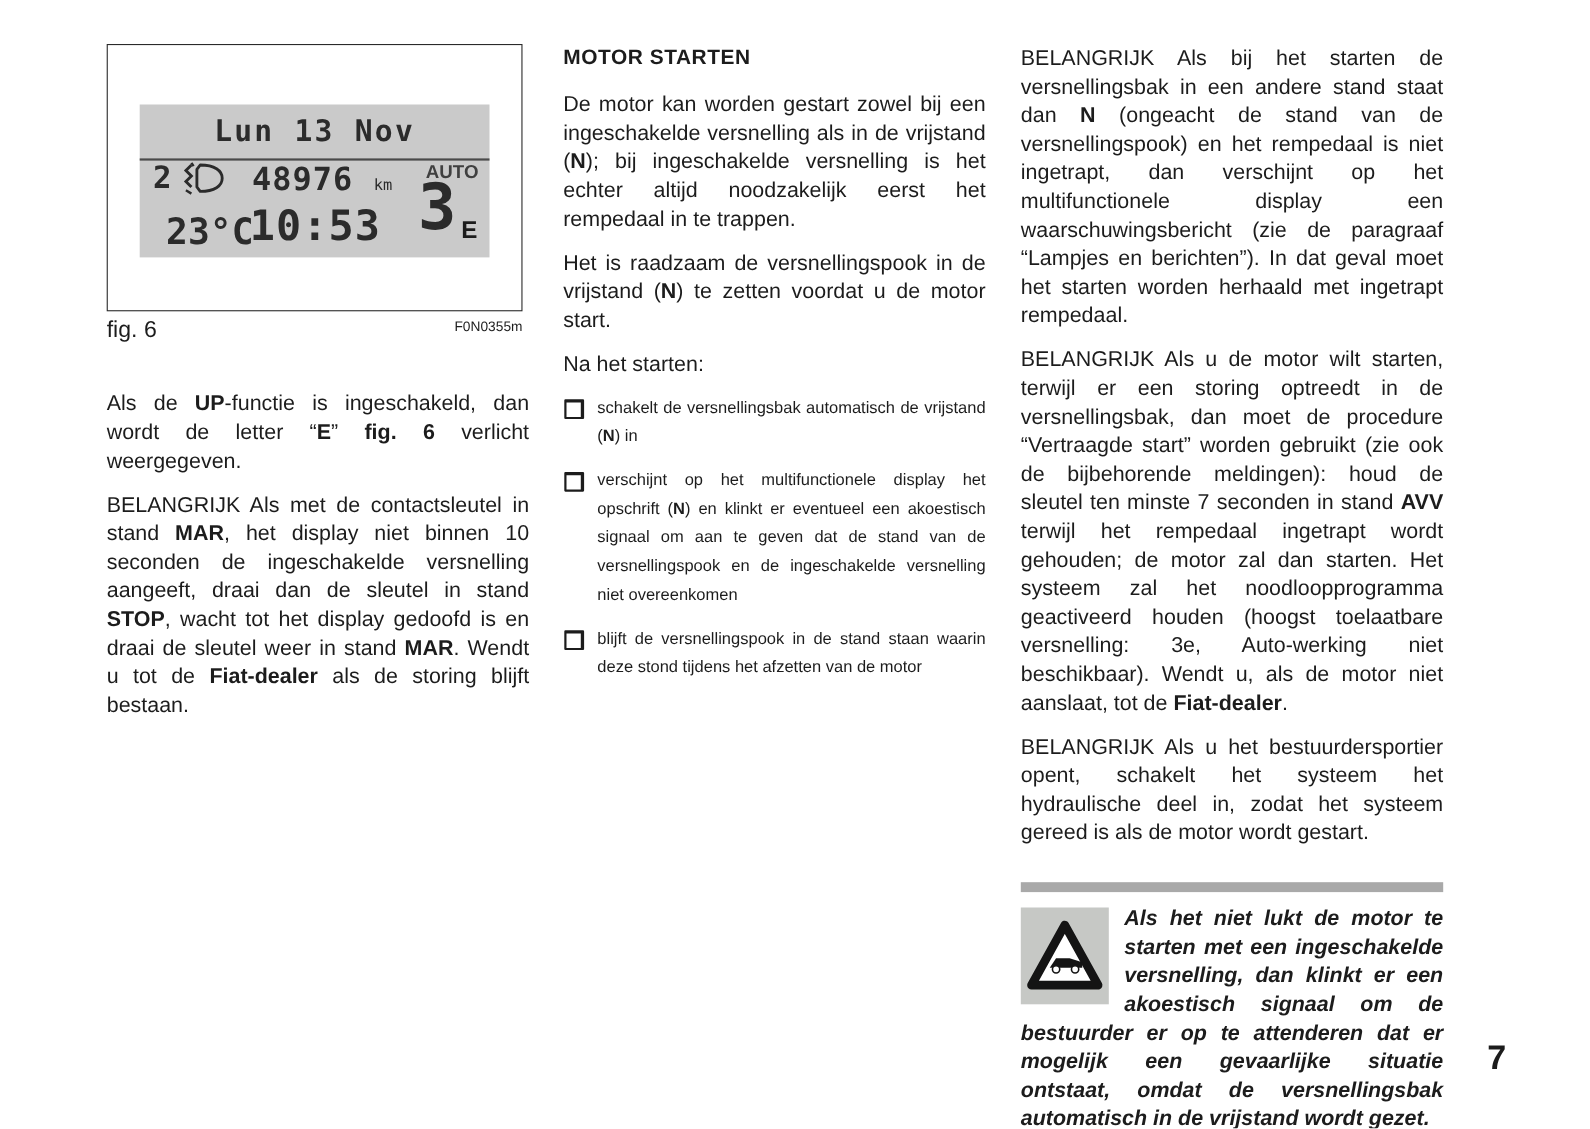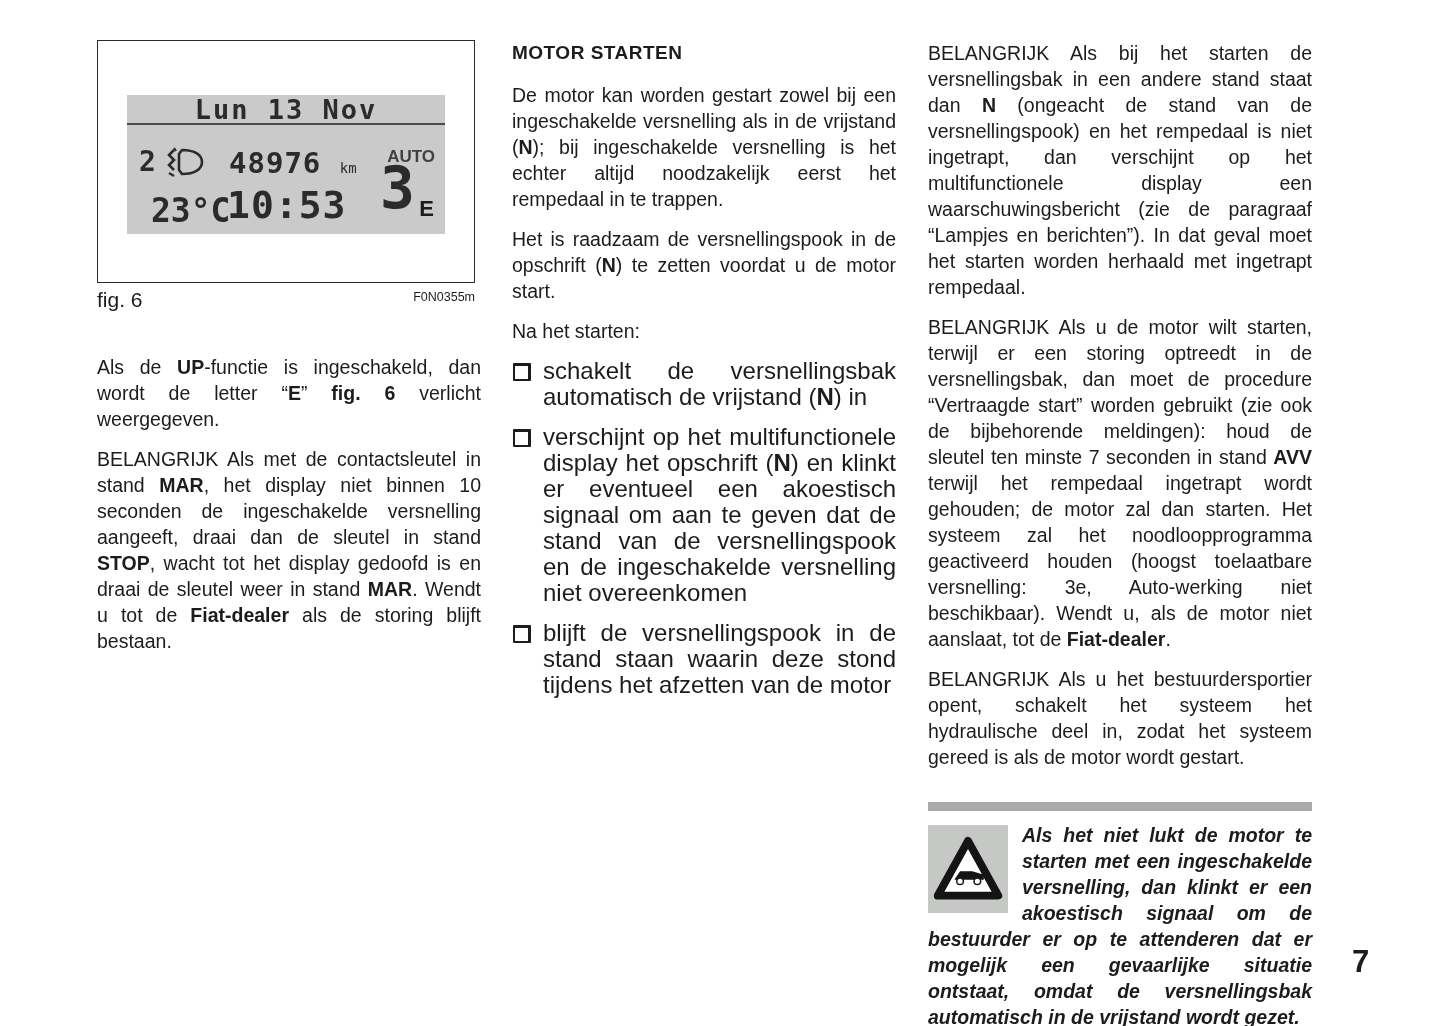--- a/index.html
+++ b/index.html
@@ -32,21 +32,21 @@
   .figure-box{
     width:378px;height:243px;border:1.6px solid #2a2a2a;
     background:#fff;position:relative;box-sizing:border-box;
   }
   .lcd{
     position:absolute;left:29px;top:54px;width:318px;height:139px;
     background:#cacaca;color:#2b2b2b;
     font-family:"DejaVu Sans Mono", monospace;font-weight:700;
   }
   .lcd-date{
-    position:absolute;left:0;top:0;width:100%;height:30px;
+    position:absolute;left:0;top:0;width:100%;height:51px;
     display:flex;align-items:center;justify-content:center;
     font-size:27px;letter-spacing:2px;
     border-bottom:2px solid #4a4a4a;box-sizing:border-box;
   }
   .lcd-gear-small{position:absolute;left:12px;top:50px;font-size:28px;display:flex;align-items:center;}
   .lcd-odo{position:absolute;left:102px;top:51px;font-size:29px;letter-spacing:1px;}
   .lcd-odo-unit{font-size:14px;font-weight:400;letter-spacing:0;}
   .lcd-auto{
     position:absolute;right:10px;top:52px;
     font-family:"Liberation Sans",sans-serif;font-weight:700;font-size:17px;color:#404040;
@@ -66,21 +66,21 @@
 
   .col1 .text-start{margin-top:42px;}
 
   
   .bullet{display:flex;margin:0 0 14px 0;}
   .bullet-glyph{
     flex:0 0 auto;width:13px;height:13px;margin:5px 12px 0 1px;
     border-style:solid;border-color:#1c1c1c;
     border-width:3px 3px 2px 2px;border-radius:1px;
   }
-  .bullet-text{flex:1;font-size:24px;line-height:26px;text-align:justify;}
+  .bullet-text{flex:1;font-size:15px;line-height:26px;text-align:justify;}
 
   
   .warning{margin-top:32px;}
   .warning-bar{width:384px;height:9px;background:#a9a9a9;margin-bottom:11px;}
   .warning-body{
     font-size:19.5px;line-height:26px;font-weight:700;font-style:italic;
     text-align:justify;
   }
   .warning-icon-box{
     float:left;width:80px;height:88px;background:#c6c8c5;
@@ -124,21 +124,21 @@
       <span class="fig-code">F0N0355m</span>
     </div>
 
     <p class="body text-start"><span>Als de </span><span class="b">UP</span><span>-functie is ingeschakeld, dan wordt de letter “</span><span class="b">E</span><span>” </span><span class="b">fig. 6</span><span> verlicht weergegeven.</span></p>
     <p class="body"><span>BELANGRIJK Als met de contactsleutel in stand </span><span class="b">MAR</span><span>, het display niet binnen 10 seconden de ingeschakelde versnelling aangeeft, draai dan de sleutel in stand </span><span class="b">STOP</span><span>, wacht tot het display gedoofd is en draai de sleutel weer in stand </span><span class="b">MAR</span><span>. Wendt u tot de </span><span class="b">Fiat-dealer</span><span> als de storing blijft bestaan.</span></p>
   </div>
 
   <div class="col col2">
     <div class="heading">MOTOR STARTEN</div>
     <p class="body"><span>De motor kan worden gestart zowel bij een ingeschakelde versnelling als in de vrijstand (</span><span class="b">N</span><span>); bij ingeschakelde versnelling is het echter altijd noodzakelijk eerst het rempedaal in te trappen.</span></p>
-    <p class="body"><span>Het is raadzaam de versnellingspook in de opschrift (</span><span class="b">N</span><span>) te zetten voordat u de motor start.</span></p>
+    <p class="body"><span>Het is raadzaam de versnellingspook in de vrijstand (</span><span class="b">N</span><span>) te zetten voordat u de motor start.</span></p>
     <p class="body">Na het starten:</p>
 
     <div class="bullet">
       <span class="bullet-glyph"></span>
       <span class="bullet-text"><span>schakelt de versnellingsbak automatisch de vrijstand (</span><span class="b">N</span><span>) in</span></span>
     </div>
     <div class="bullet">
       <span class="bullet-glyph"></span>
       <span class="bullet-text"><span>verschijnt op het multifunctionele display het opschrift (</span><span class="b">N</span><span>) en klinkt er eventueel een akoestisch signaal om aan te geven dat de stand van de versnellingspook en de ingeschakelde versnelling niet overeenkomen</span></span>
     </div>

